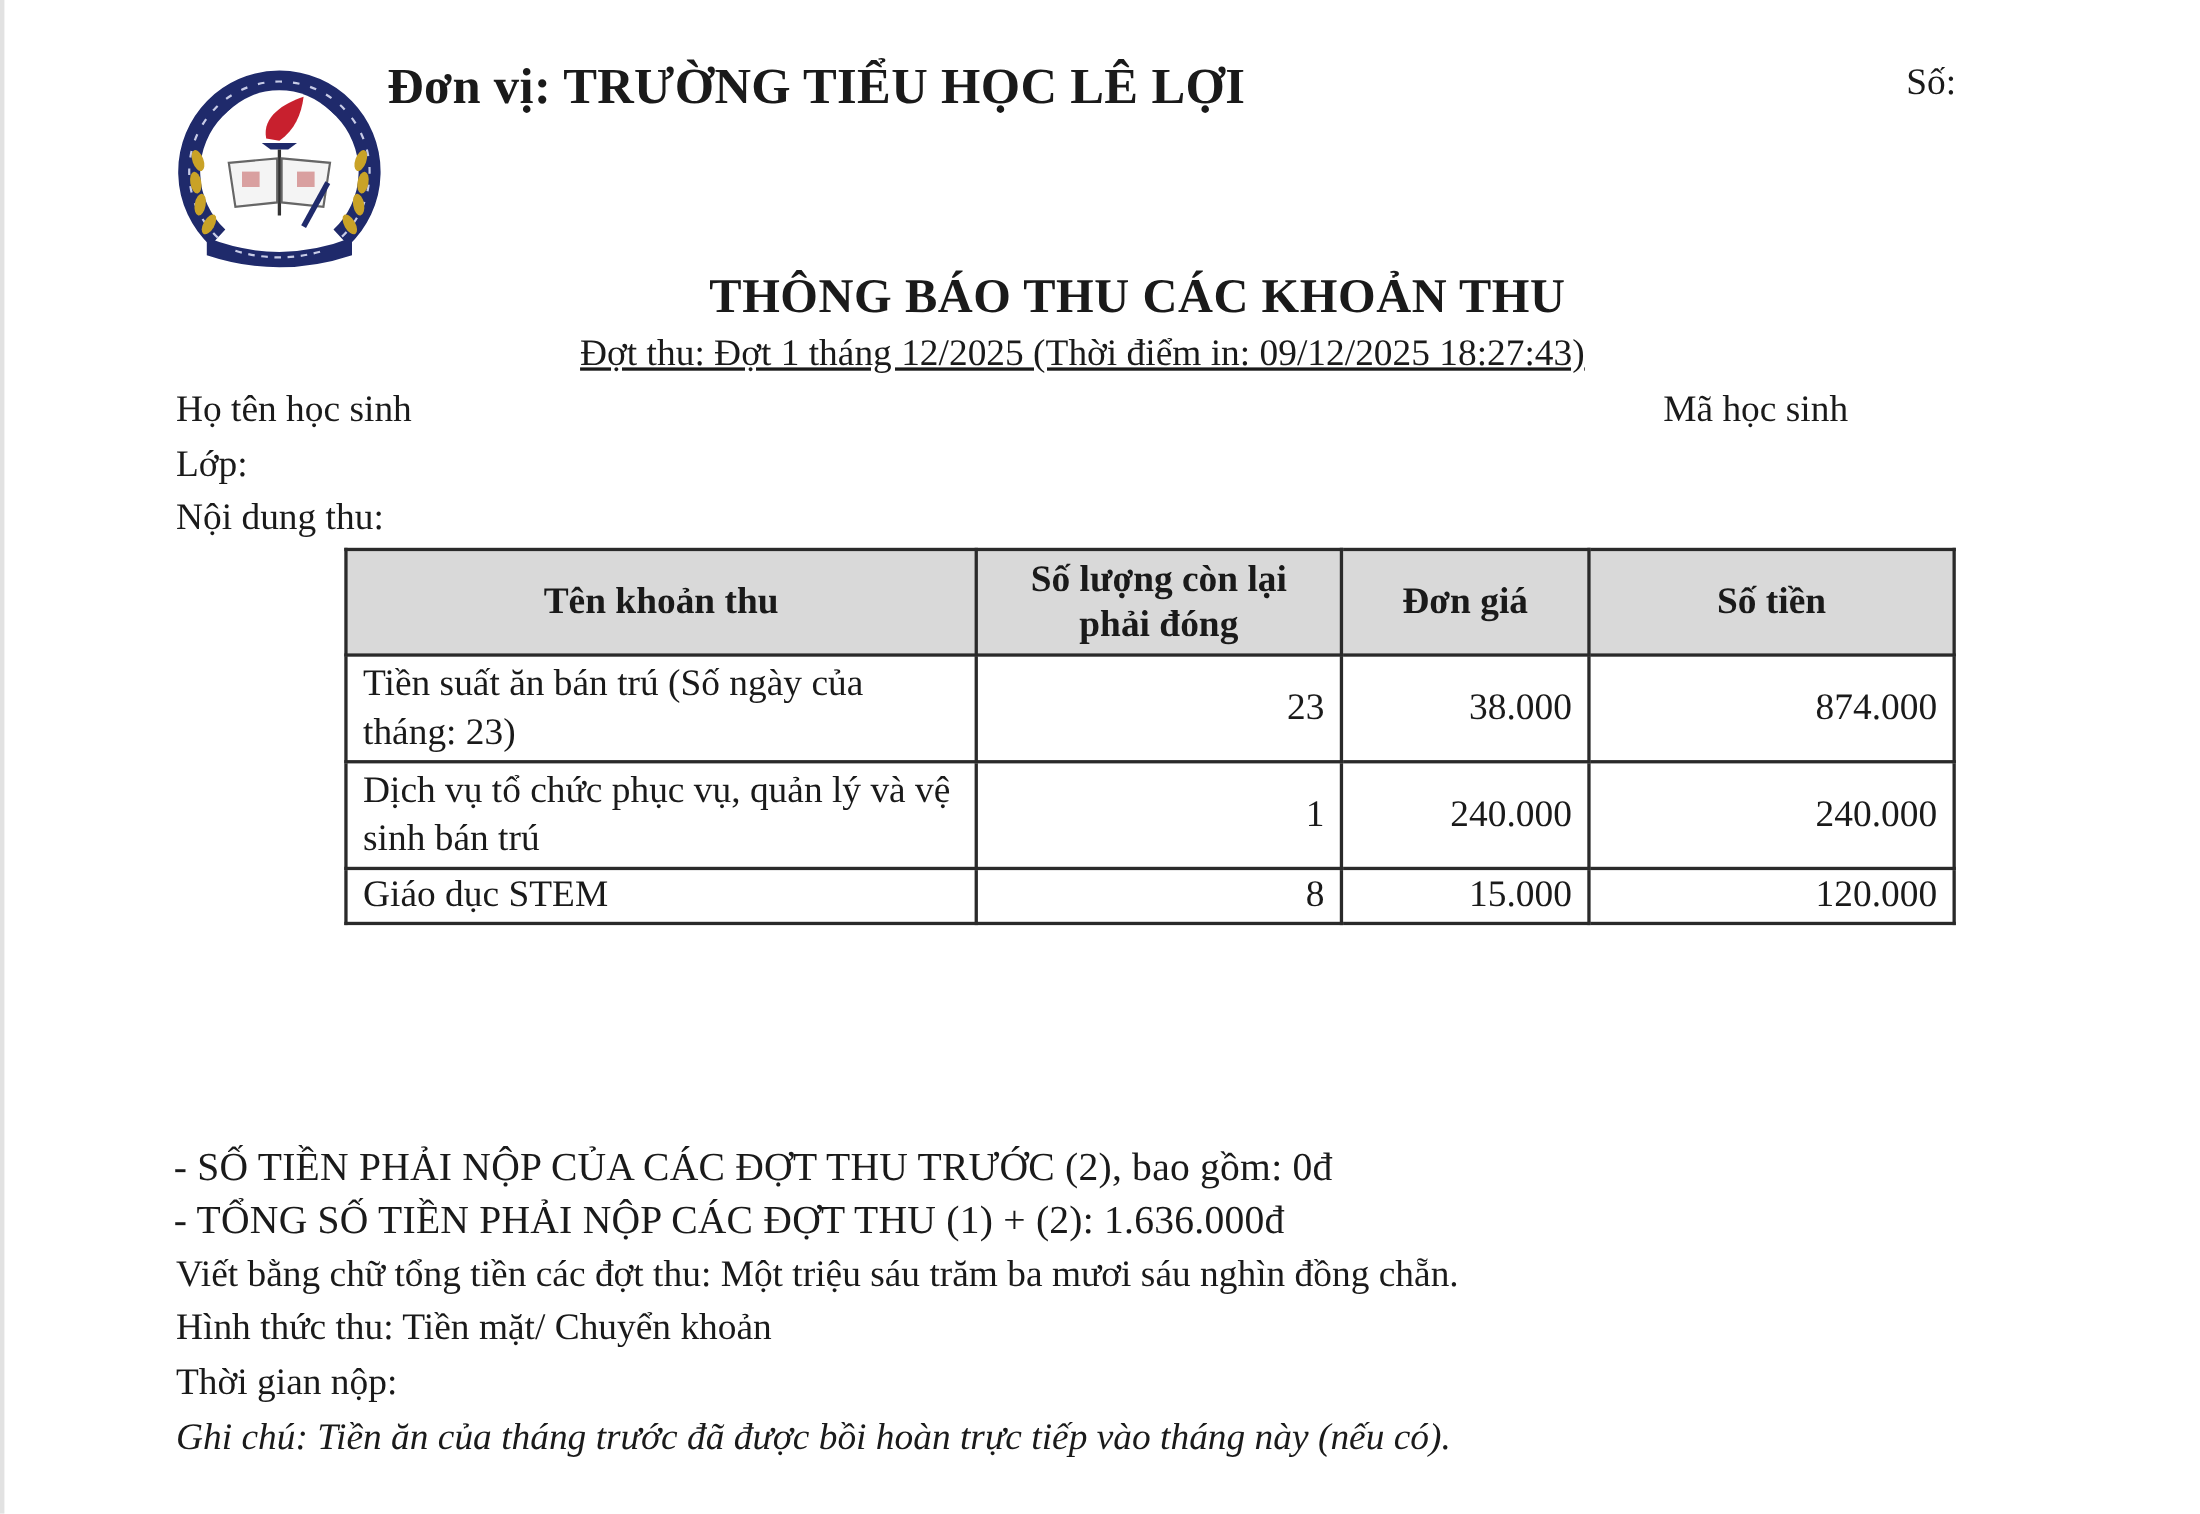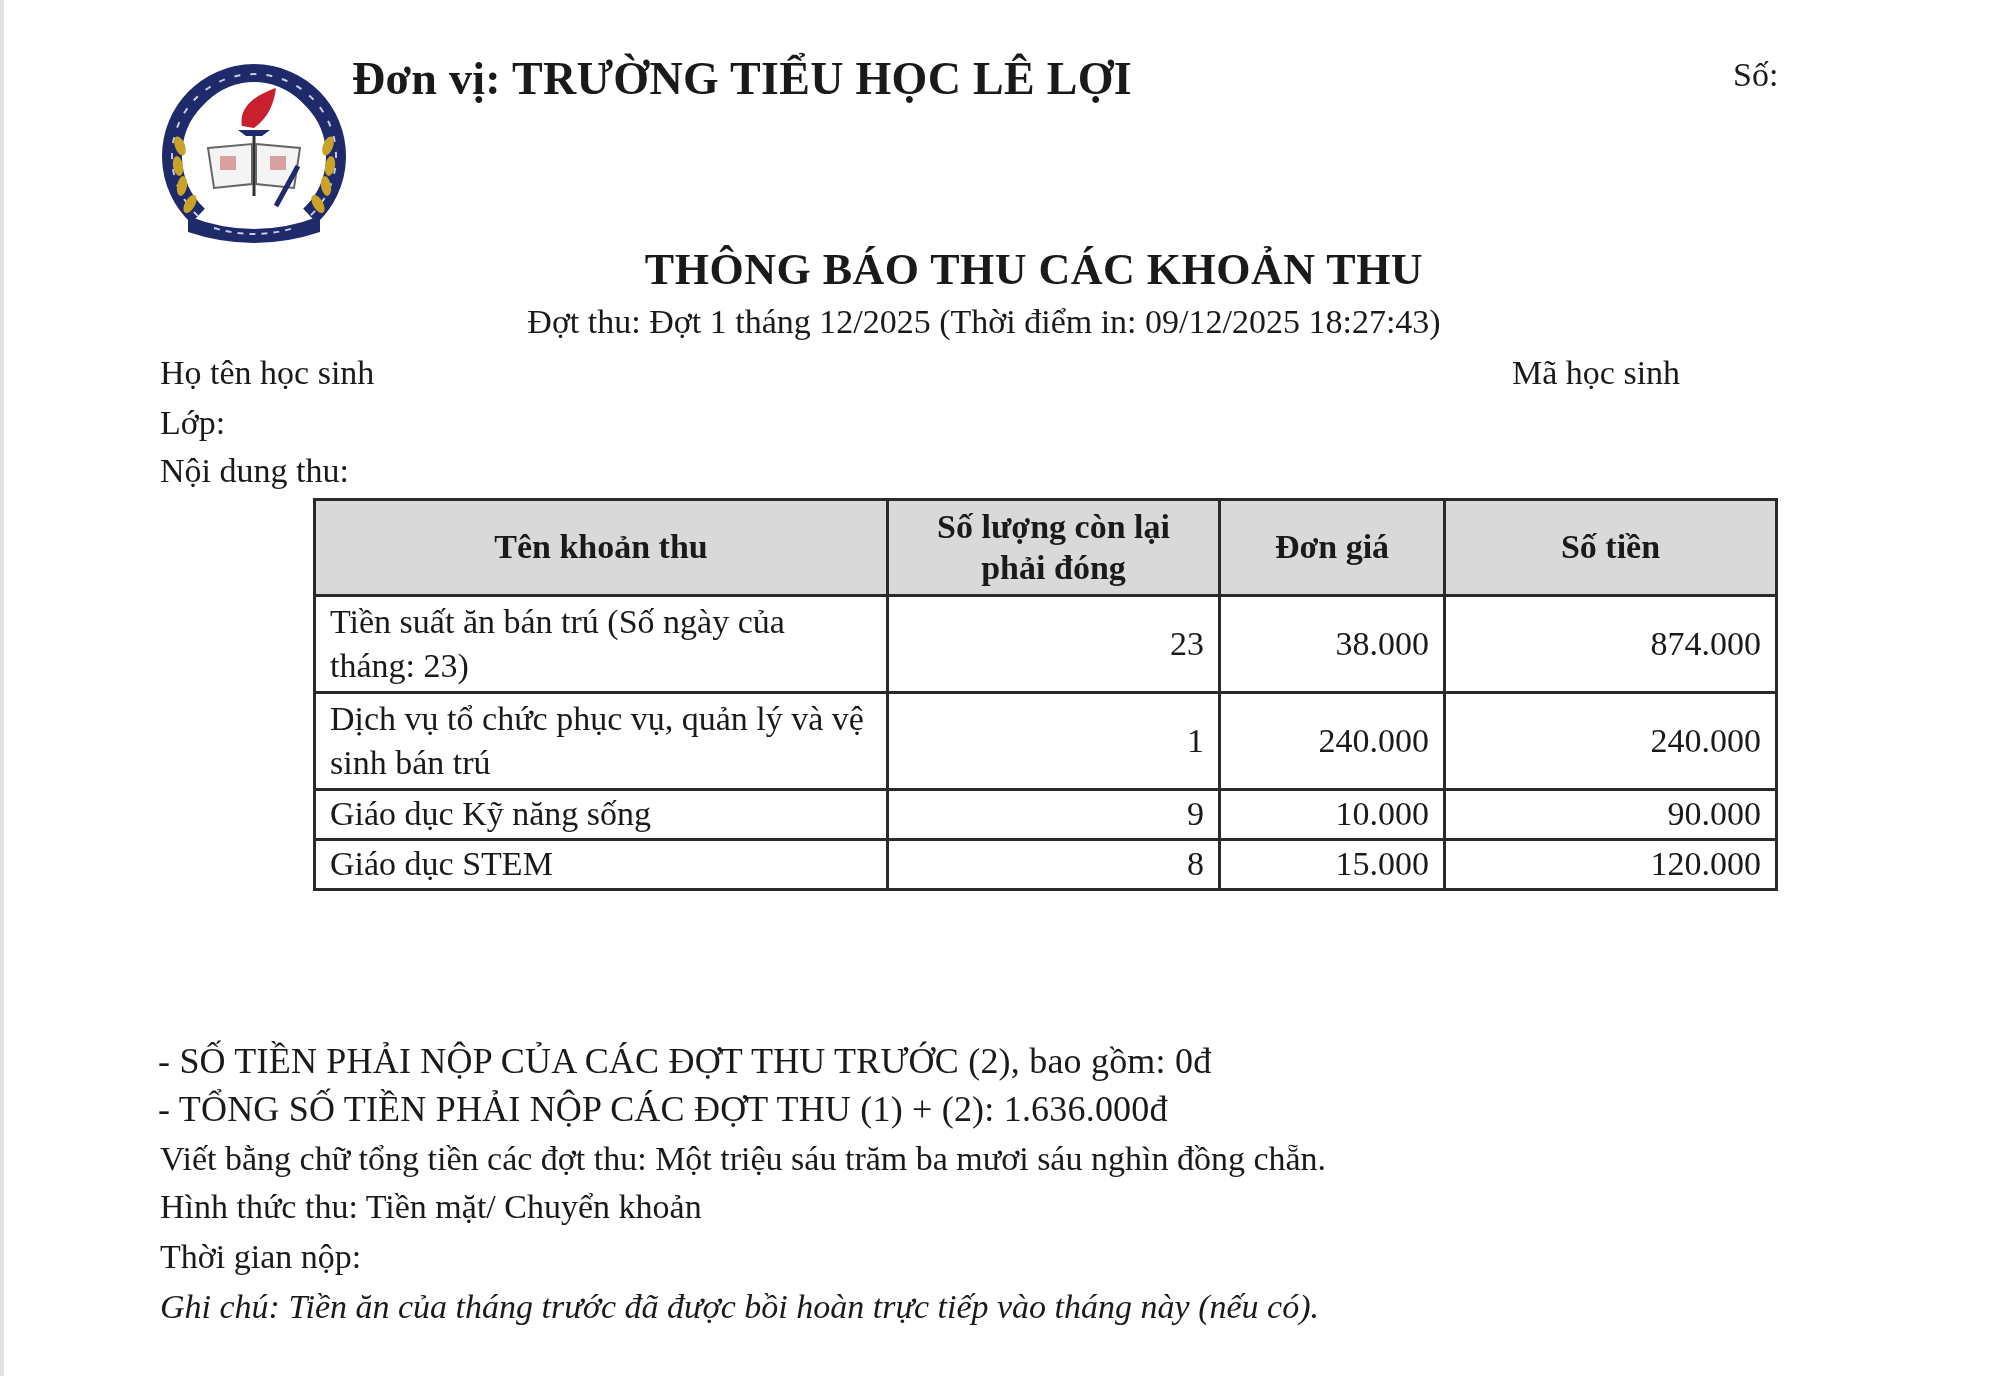--- a/index.html
+++ b/index.html
@@ -52,20 +52,21 @@
       box-sizing: border-box;
       white-space: nowrap;
     }
     .doc-subtitle {
       left: 0; width: 1848px; top: 303px;
       text-align: center;
       font-size: 34px;
       padding-left: 120px;
       box-sizing: border-box;
       white-space: nowrap;
+      text-decoration: underline;
     }
 
     .info-line {
       left: 160px;
       font-size: 34px;
       white-space: nowrap;
     }
     .student-name { top: 354px; }
     .class-line { top: 404px; }
     .content-line { top: 452px; }
@@ -199,26 +200,20 @@
       <td class="num">38.000</td>
       <td class="num">874.000</td>
     </tr>
     <tr class="row-tall">
       <td class="name">Dịch vụ tổ chức phục vụ, quản lý và vệ sinh bán trú</td>
       <td class="num">1</td>
       <td class="num">240.000</td>
       <td class="num">240.000</td>
     </tr>
     <tr class="row-short">
-      <td class="name">Giáo dục Kỹ năng sống</td>
-      <td class="num">9</td>
-      <td class="num">10.000</td>
-      <td class="num">90.000</td>
-    </tr>
-    <tr class="row-short">
       <td class="name">Giáo dục STEM</td>
       <td class="num">8</td>
       <td class="num">15.000</td>
       <td class="num">120.000</td>
     </tr>
   </tbody>
 </table>
 
 <div class="abs summary-line summary-1">- SỐ TIỀN PHẢI NỘP CỦA CÁC ĐỢT THU TRƯỚC (2), bao gồm: 0đ</div>
 <div class="abs summary-line summary-2">- TỔNG SỐ TIỀN PHẢI NỘP CÁC ĐỢT THU (1) + (2): 1.636.000đ</div>

